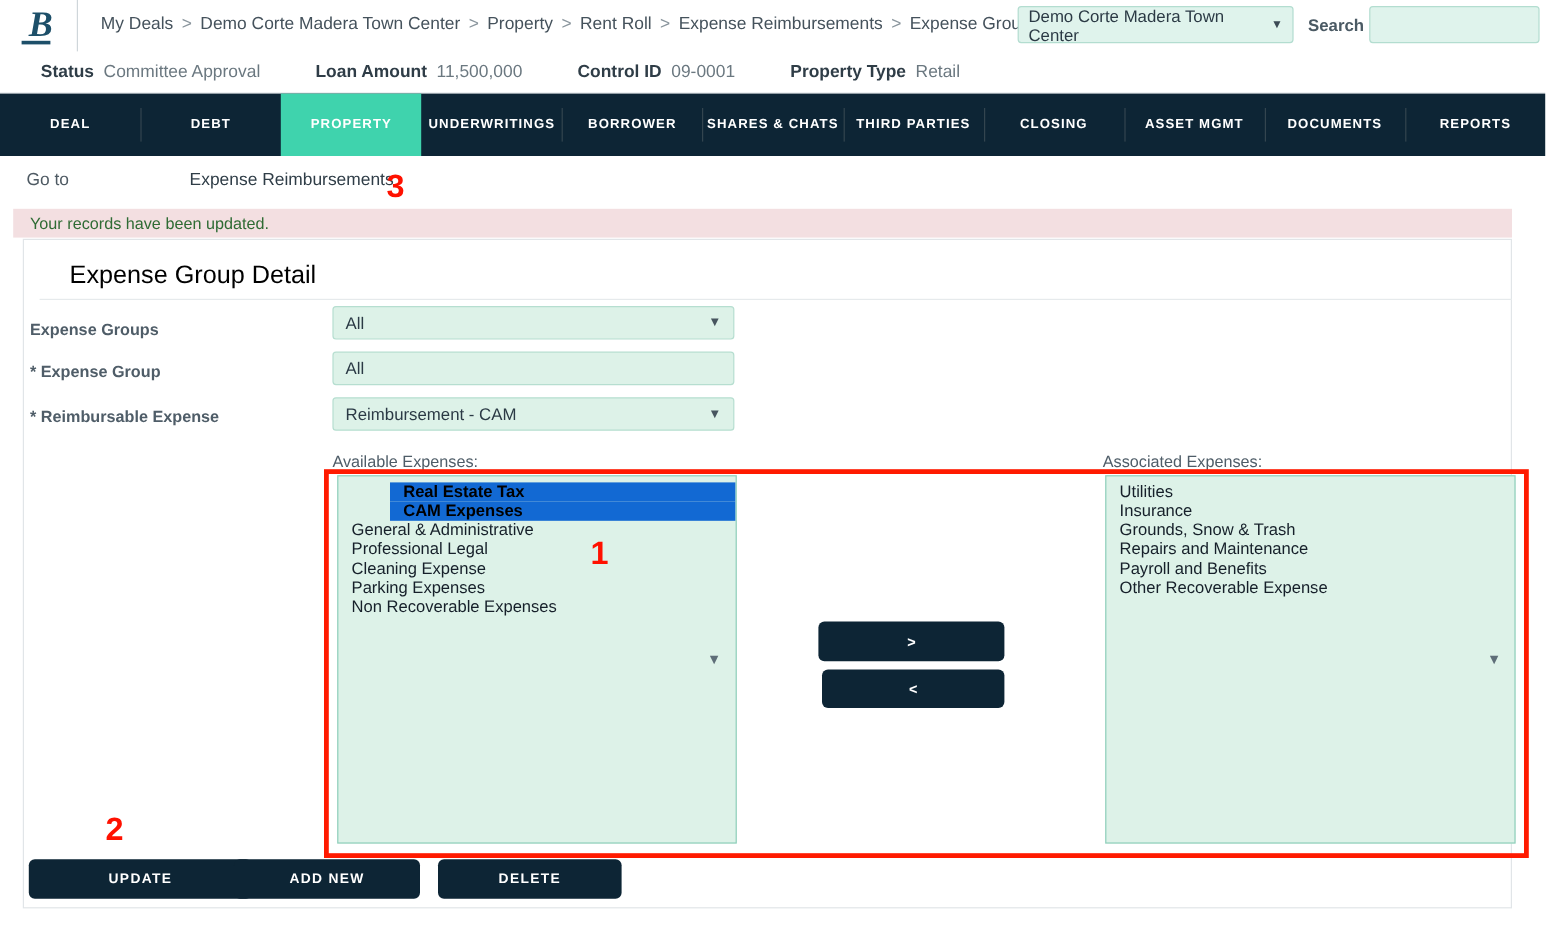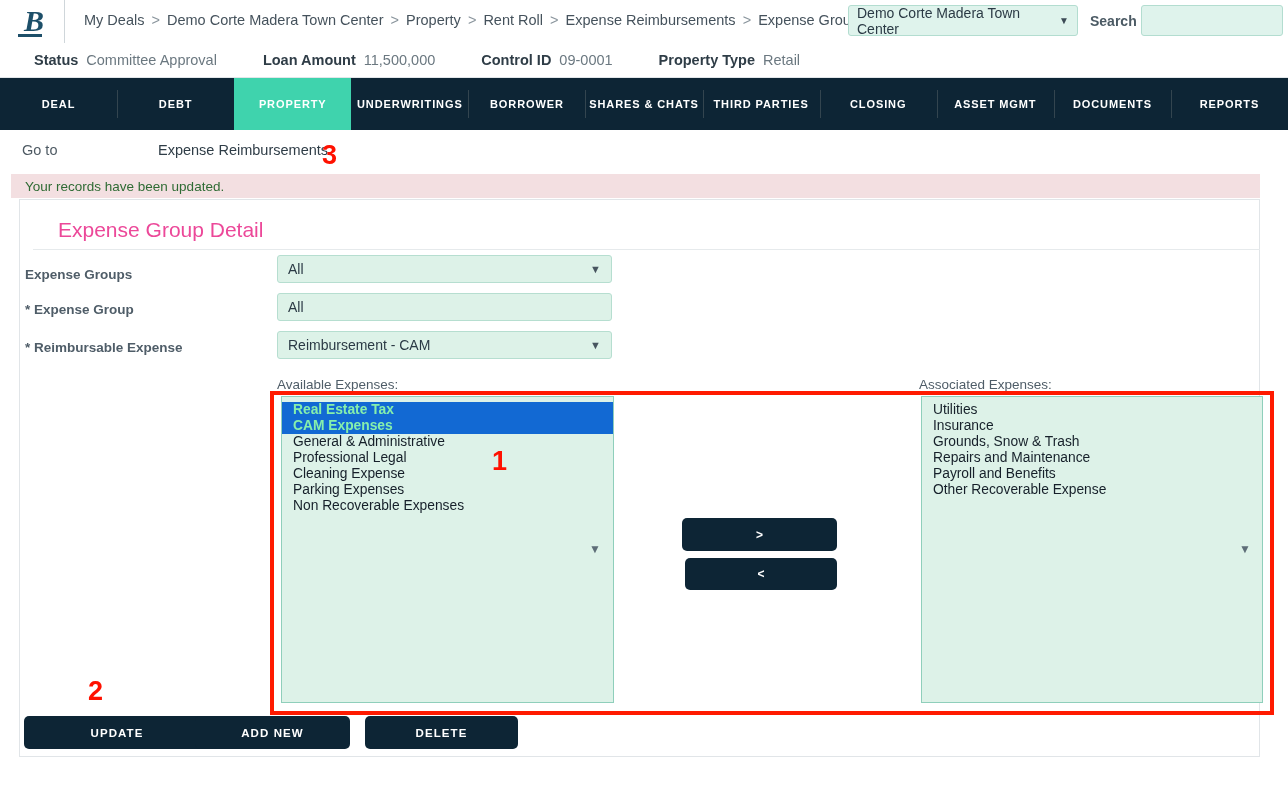--- a/index.html
+++ b/index.html
@@ -139,21 +139,21 @@
     font-size: 13.5px; color: #2f6b34;
   }
 
   
   .card {
     position: absolute; left: 19px; top: 199px; width: 1241px; height: 558px;
     background: #ffffff; border: 1px solid #e1e5e8;
   }
   .card-title {
     position: absolute; left: 38px; top: 18px;
-    font-size: 21px; color: #ec4899; font-weight: normal;
+    font-size: 21px; color: #000000; font-weight: normal;
   }
   .card-title-rule {
     position: absolute; left: 13px; top: 49px; width: 1227px; height: 1px;
     background: #e6eaec;
   }
 
   
   .form-label {
     position: absolute; font-size: 13.5px; font-weight: bold; color: #4f5d68;
   }
@@ -188,21 +188,21 @@
   }
   #list-available  { left: 261px; top: 196px; width: 333px; height: 307px; }
   #list-associated { left: 901px; top: 196px; width: 342px; height: 307px; }
 
   .listbox ul { list-style: none; margin: 0; padding: 5px 0 0 0; }
   .listbox li {
     font-size: 13.8px; color: #16202a;
     padding: 0 0 0 11px; line-height: 16px; height: 16px;
     white-space: nowrap;
   }
-  .listbox li.selected { background: #1269d3; color: #86efac; font-weight: bold; }
+  .listbox li.selected { background: #1269d3; color: #000000; font-weight: bold; margin-left: 43px; }
   .list-arrow {
     position: absolute; right: 12px; bottom: 146px;
     font-size: 12px; color: #5e6e78;
   }
   #list-associated .list-arrow { right: 11px; }
 
   
   .xfer-btn {
     position: absolute;
     background: #0d2535; color: #ffffff;

